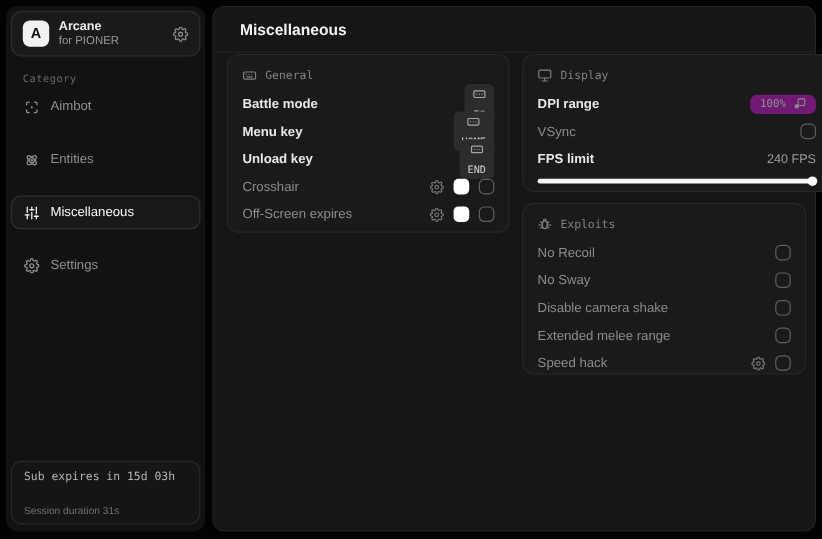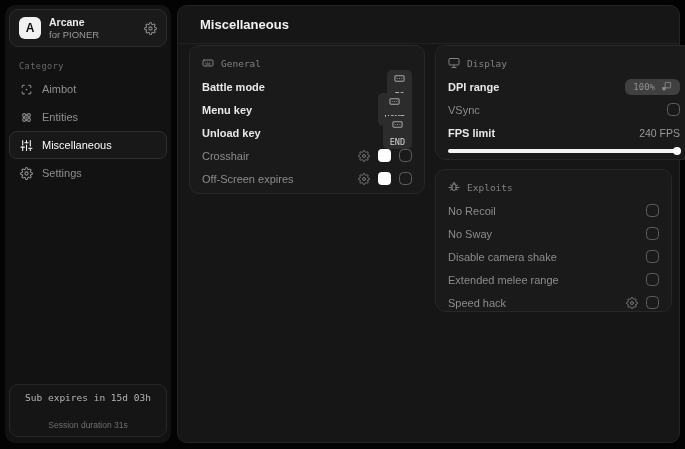--- a/index.html
+++ b/index.html
@@ -31,35 +31,34 @@
   .apptitles { display:flex; flex-direction:column; line-height:1.25; }
   .appname { font-size:10.5px; font-weight:bold; color:#ececec; }
   .appsub  { font-size:9.5px; color:#9a9a9a; }
   .topgear { margin-left:auto; color:#8a8a8a; display:flex; cursor:pointer; }
 
   .category {
     position:absolute; left:14px; top:56px;
     font-size:8.5px; color:#6a6a6a; letter-spacing:0.5px;
   }
 
-  .nav { position:absolute; left:4px; top:70px; right:4px; display:flex; flex-direction:column; gap:0; }
+  .nav { position:absolute; left:4px; top:70px; right:4px; display:flex; flex-direction:column; gap:16px; }
   .nav-item {
     height:28px; display:flex; align-items:center; gap:9px;
     padding:0 10px; border-radius:8px; color:#8f8f8f; font-size:11px;
     border:1px solid transparent; cursor:pointer;
   }
   .nav-item.active { color:#fafafa; background:#181818; border-color:#2f2f2f; }
   .nav-icon { display:flex; width:13px; height:13px; flex:0 0 auto; }
   .nav-icon svg { width:13px; height:13px; }
 
   .footercard {
     position:absolute; left:4px; bottom:6px; width:158px;
     background:#151515; border:1px solid #272727; border-radius:9px;
     padding:7px 10px 6px 10px;
-    text-align:center;
   }
   .foot1 { font-size:9.5px; color:#b5b5b5; font-family:"DejaVu Sans Mono", monospace; }
   .foot2 { font-size:8.5px; color:#6f6f6f; margin-top:17px; }
 
   
   .main {
     position:absolute; left:177px; top:5px; width:503px; height:438px;
     background:#161616; border:1px solid #242424; border-radius:10px;
   }
   .main-header {
@@ -100,21 +99,21 @@
   .mini-gear { display:flex; color:#787878; cursor:pointer; }
   .mini-gear svg { width:12px; height:12px; }
   .swatch { width:13px; height:13px; border-radius:4px; background:#ffffff; cursor:pointer; }
   .checkbox {
     width:13px; height:13px; border:1.5px solid #5f5f5f; border-radius:4.5px;
     background:transparent; cursor:pointer; flex:0 0 auto;
   }
 
   .select {
     display:flex; align-items:center; gap:6px;
-    background:#404040; border-radius:6px; padding:2.5px 8px;
+    background:#701a75; border-radius:6px; padding:2.5px 8px;
     font-family:"DejaVu Sans Mono", monospace; font-size:9px; color:#909090;
     cursor:pointer;
   }
   .select svg { width:11px; height:11px; color:#8a8a8a; }
 
   .value-text { font-size:10.5px; color:#9a9a9a; }
 
   .slider {
     margin-top:5px; height:4px; background:#2e2e2e; border-radius:3px;
     position:relative; cursor:pointer;

